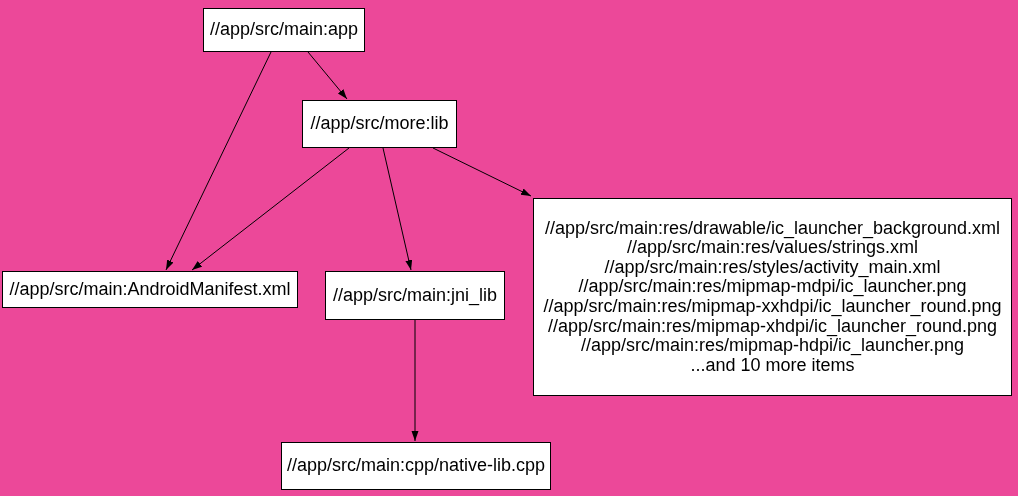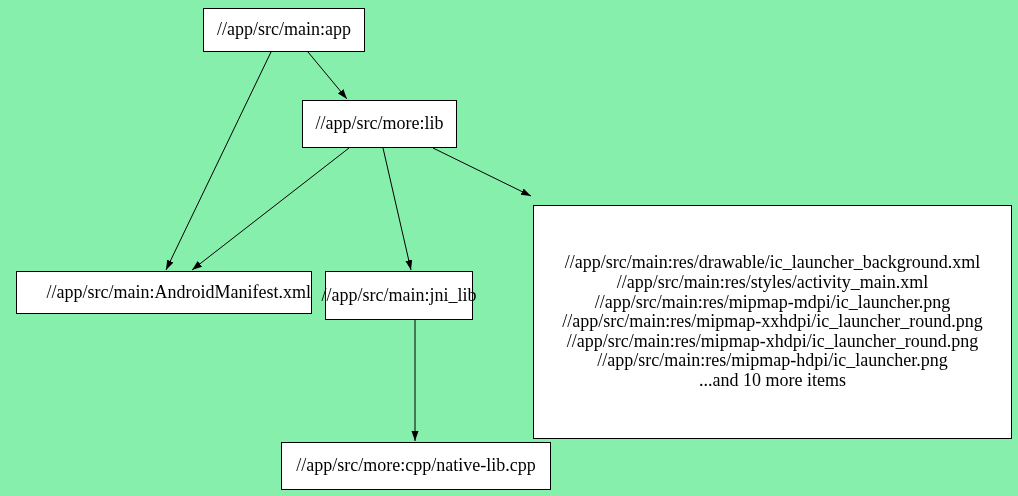--- a/index.html
+++ b/index.html
@@ -4,22 +4,22 @@
 <style>
   html, body {
     margin: 0;
     padding: 0;
     background: #ffffff;
   }
   .canvas {
     position: relative;
     width: 1018px;
     height: 496px;
-    background: #86efac;
-    font-family: Liberation Serif, serif;
+    background: #ec4899;
+    font-family: Liberation Sans, sans-serif;
     color: #000000;
     overflow: hidden;
   }
   .edges {
     position: absolute;
     left: 0;
     top: 0;
     width: 1018px;
     height: 496px;
   }
@@ -36,23 +36,23 @@
     flex-direction: column;
     align-items: center;
     justify-content: center;
     text-align: center;
     font-size: 18px;
     line-height: 19.6px;
     white-space: nowrap;
   }
   .node-app      { left: 203px; top: 8px;   width: 162px; height: 44px; }
   .node-lib      { left: 302px; top: 100px; width: 155px; height: 48px; }
-  .node-manifest { left: 16px;   top: 271px; width: 296px; height: 43px; align-items: flex-end; }
-  .node-jni      { left: 325px; top: 271px; width: 148px; height: 49px; }
-  .node-res      { left: 533px; top: 198px; width: 479px; height: 234px; margin-top: 7px; }
+  .node-manifest { left: 2px;   top: 271px; width: 296px; height: 37px; }
+  .node-jni      { left: 325px; top: 271px; width: 180px; height: 49px; }
+  .node-res      { left: 533px; top: 198px; width: 479px; height: 198px; }
   .node-cpp      { left: 281px; top: 442px; width: 270px; height: 48px; }
   .res-line {
     display: block;
   }
 </style>
 </head>
 <body>
 
 <div class="canvas">
 
@@ -81,25 +81,26 @@
   <div class="node node-manifest">
     <span>//app/src/main:AndroidManifest.xml</span>
   </div>
 
   <div class="node node-jni">
     <span>//app/src/main:jni_lib</span>
   </div>
 
   <div class="node node-res">
     <span class="res-line">//app/src/main:res/drawable/ic_launcher_background.xml</span>
+    <span class="res-line">//app/src/main:res/values/strings.xml</span>
     <span class="res-line">//app/src/main:res/styles/activity_main.xml</span>
     <span class="res-line">//app/src/main:res/mipmap-mdpi/ic_launcher.png</span>
     <span class="res-line">//app/src/main:res/mipmap-xxhdpi/ic_launcher_round.png</span>
     <span class="res-line">//app/src/main:res/mipmap-xhdpi/ic_launcher_round.png</span>
     <span class="res-line">//app/src/main:res/mipmap-hdpi/ic_launcher.png</span>
     <span class="res-line">...and 10 more items</span>
   </div>
 
   <div class="node node-cpp">
-    <span>//app/src/more:cpp/native-lib.cpp</span>
+    <span>//app/src/main:cpp/native-lib.cpp</span>
   </div>
 
 </div>
 
 </body></html>

